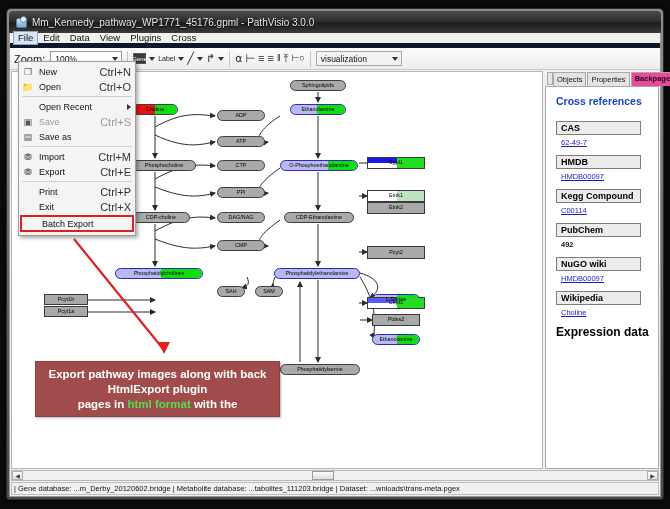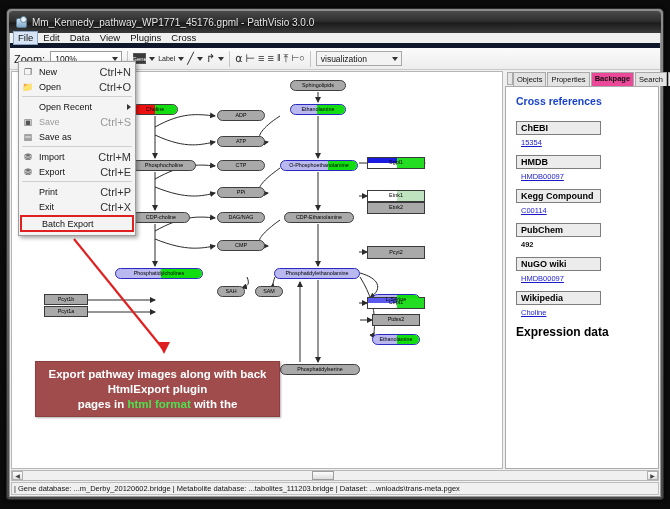--- a/index.html
+++ b/index.html
@@ -177,21 +177,21 @@
 
   
   .main {
     flex: 1;
     display: flex;
     min-height: 0;
     position: relative;
   }
   .canvas-wrap {
     position: relative;
-    width: 492px;
+    width: 532px;
     background: #fff;
     border: 1px solid #b6b6b6;
     margin: 1px 0 0 1px;
     overflow: hidden;
   }
   .canvas-inner { position:absolute; inset:0; }
 
   
   .side {
     flex: 1;
@@ -581,22 +581,22 @@
               <div class="tab">Objects</div>
               <div class="tab">Properties</div>
               <div class="tab sel">Backpage</div>
               <div class="tab">Search</div>
               <div class="tab">Legend</div>
             </div>
           <div class="side-body">
             <div class="xref-title">Cross references</div>
             <div id="xrefs">
                 <div class="xref-block">
-                  <div class="xref-head">ChEBI</div>
-                  <div class="xref-val">15354</div>
+                  <div class="xref-head">CAS</div>
+                  <div class="xref-val">62-49-7</div>
                 </div>
                 <div class="xref-block">
                   <div class="xref-head">HMDB</div>
                   <div class="xref-val">HMDB00097</div>
                 </div>
                 <div class="xref-block">
                   <div class="xref-head">Kegg Compound</div>
                   <div class="xref-val">C00114</div>
                 </div>
                 <div class="xref-block">

